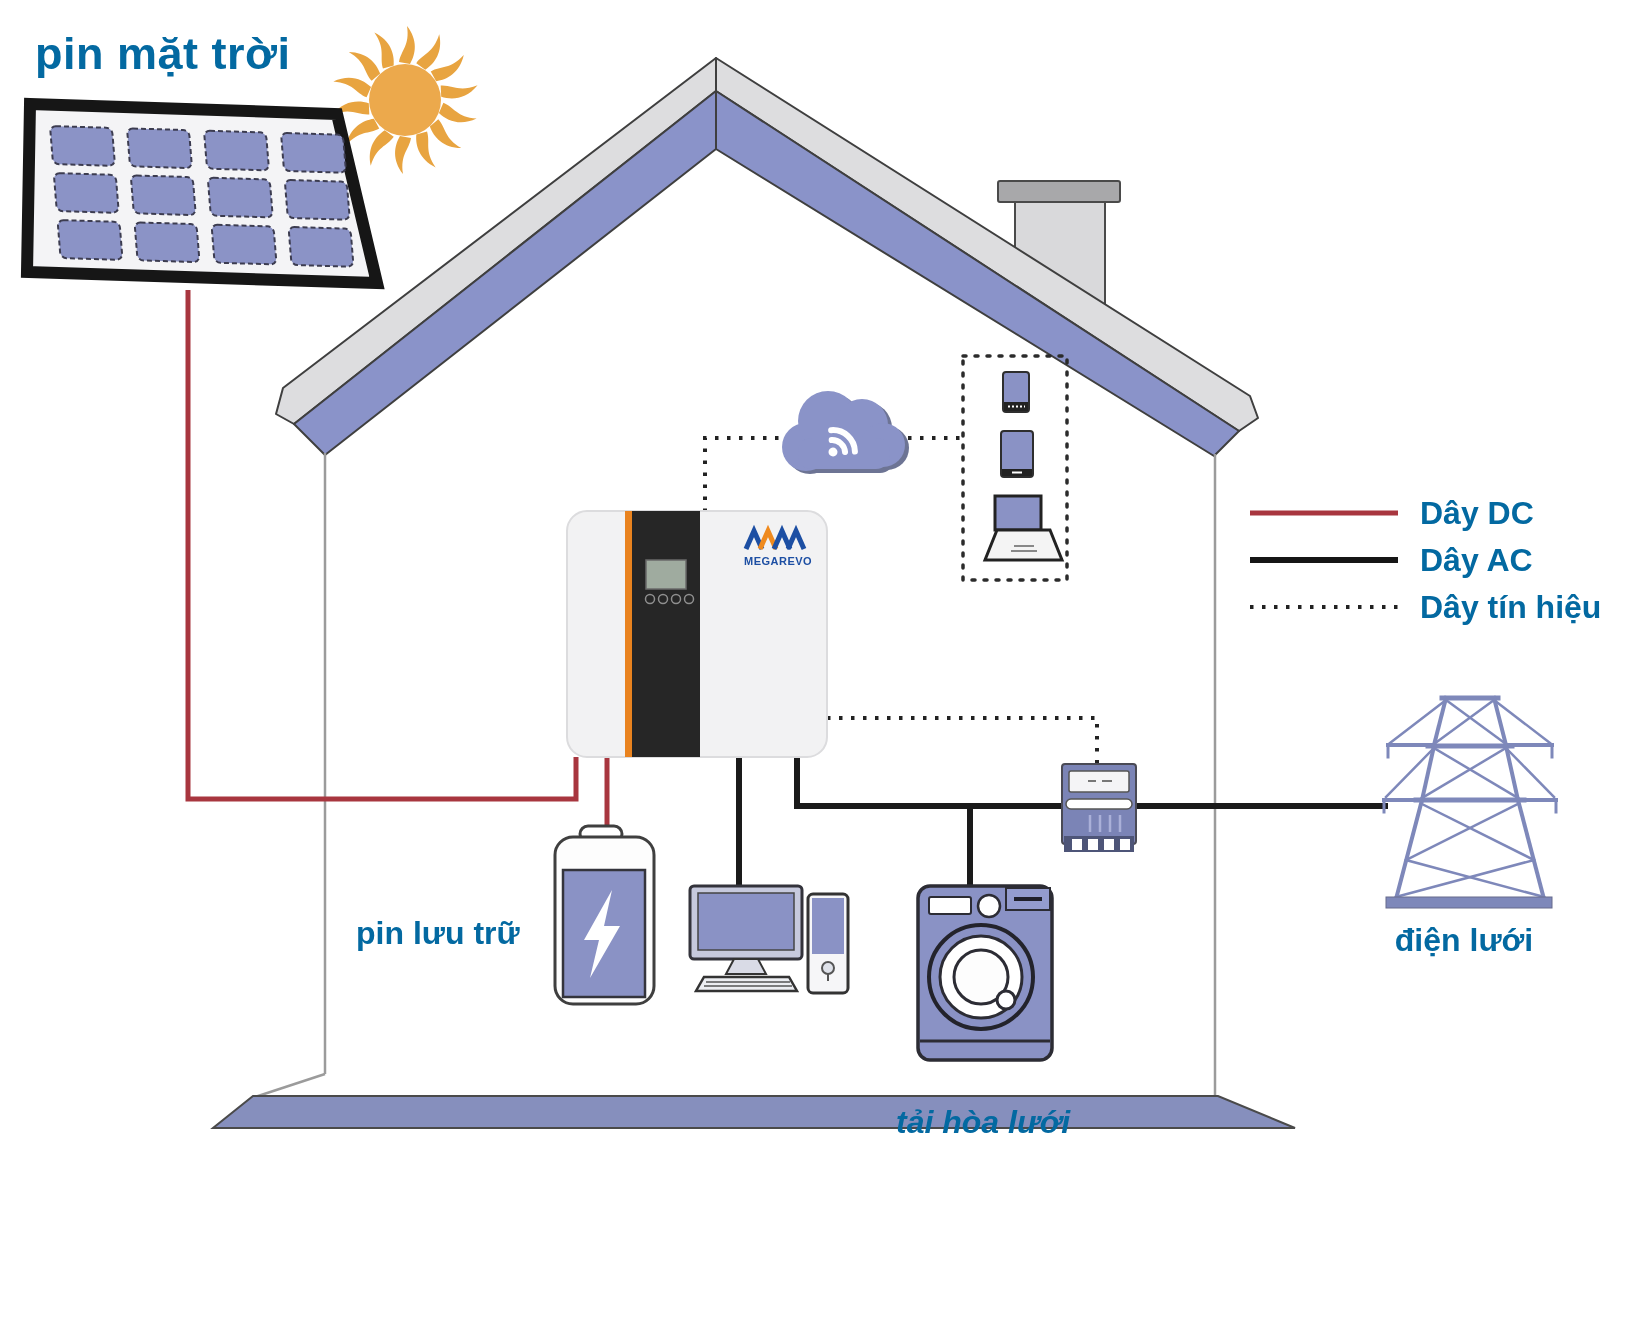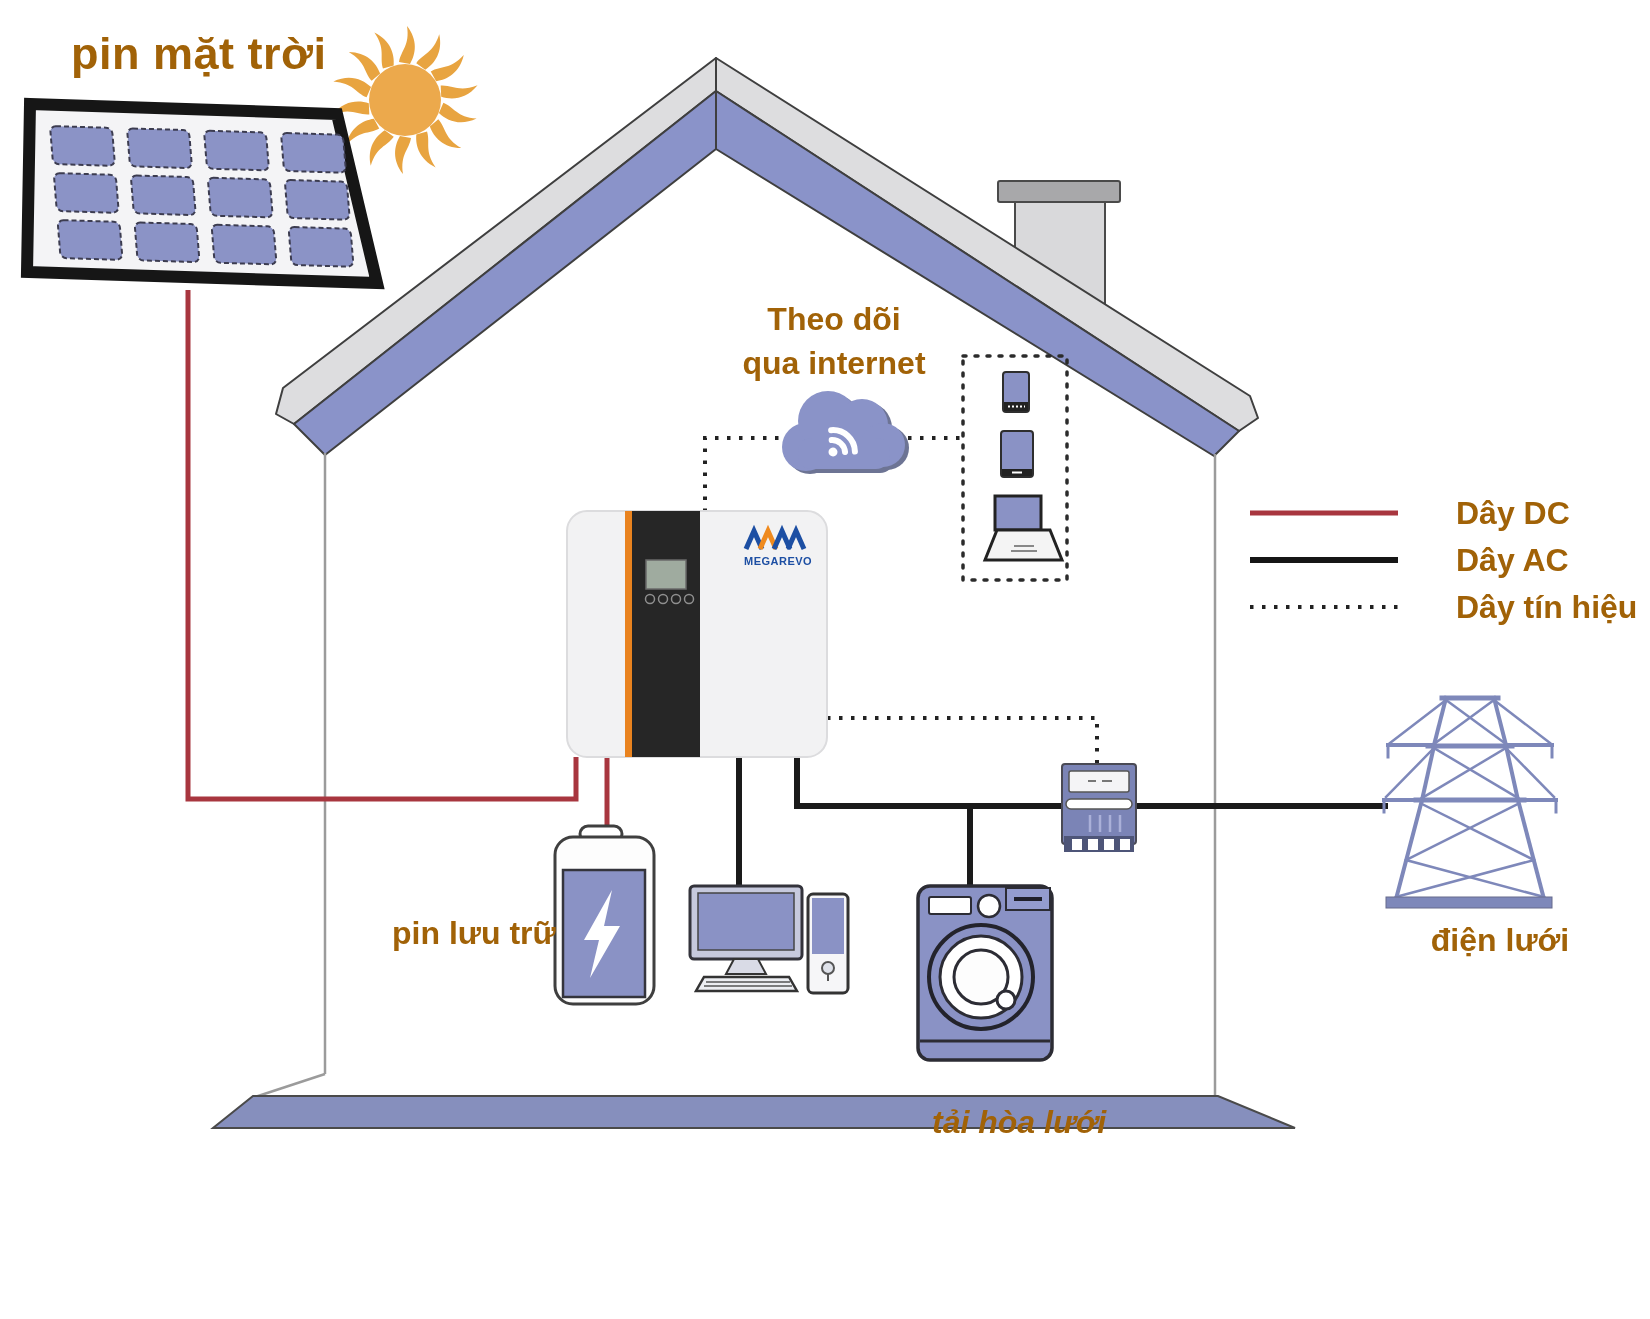--- a/index.html
+++ b/index.html
@@ -2,22 +2,22 @@
 <html><head>
 <meta charset="utf-8">
 <style>
   html,body{margin:0;padding:0;background:#ffffff;}
   .stage{
     position:relative;width:1650px;height:1319px;background:#ffffff;overflow:hidden;
     font-family:"Liberation Sans",sans-serif;
   }
   svg.canvas{position:absolute;left:0;top:0;width:1650px;height:1319px;}
   .lbl{
-    position:absolute;font-weight:bold;color:#a16207;white-space:nowrap;
-    font-family:"Liberation Sans",sans-serif;line-height:1.15;margin-left:36px;
+    position:absolute;font-weight:bold;color:#0369a1;white-space:nowrap;
+    font-family:"Liberation Sans",sans-serif;line-height:1.15;
   }
   .lbl.center{transform:translateX(-50%);text-align:center;}
   .title-lbl{font-size:45px;letter-spacing:0.5px;}
   .big-lbl{font-size:32px;}
   .mid-lbl{font-size:32px;text-align:center;}
   .twoline{line-height:1.38;}
 </style>
 </head>
 <body>
 
@@ -251,24 +251,20 @@
 
   <g>
     <line x1="1250" y1="513" x2="1398" y2="513" stroke="#a8363f" stroke-width="5"></line>
     <line x1="1250" y1="560" x2="1398" y2="560" stroke="#161616" stroke-width="6"></line>
     <line x1="1250" y1="607" x2="1398" y2="607" stroke="#222222" stroke-width="4" stroke-dasharray="3.5,8.5"></line>
   </g>
 </svg>
 
 <div class="lbl title-lbl" style="left:35px;top:28px;">pin mặt trời</div>
 
-<div class="lbl big-lbl center twoline" style="left:798px;top:297px;">
-  <div>Theo dõi</div>
-  <div>qua internet</div>
-</div>
 
 
 <div class="lbl mid-lbl" style="left:1420px;top:495px;">Dây DC</div>
 <div class="lbl mid-lbl" style="left:1420px;top:542px;">Dây AC</div>
 <div class="lbl mid-lbl" style="left:1420px;top:589px;">Dây tín hiệu</div>
 
 <div class="lbl big-lbl" style="left:356px;top:915px;">pin lưu trữ</div>
 
 
 <div class="lbl big-lbl" style="left:896px;top:1104px;font-style:italic;">tải hòa lưới</div>

